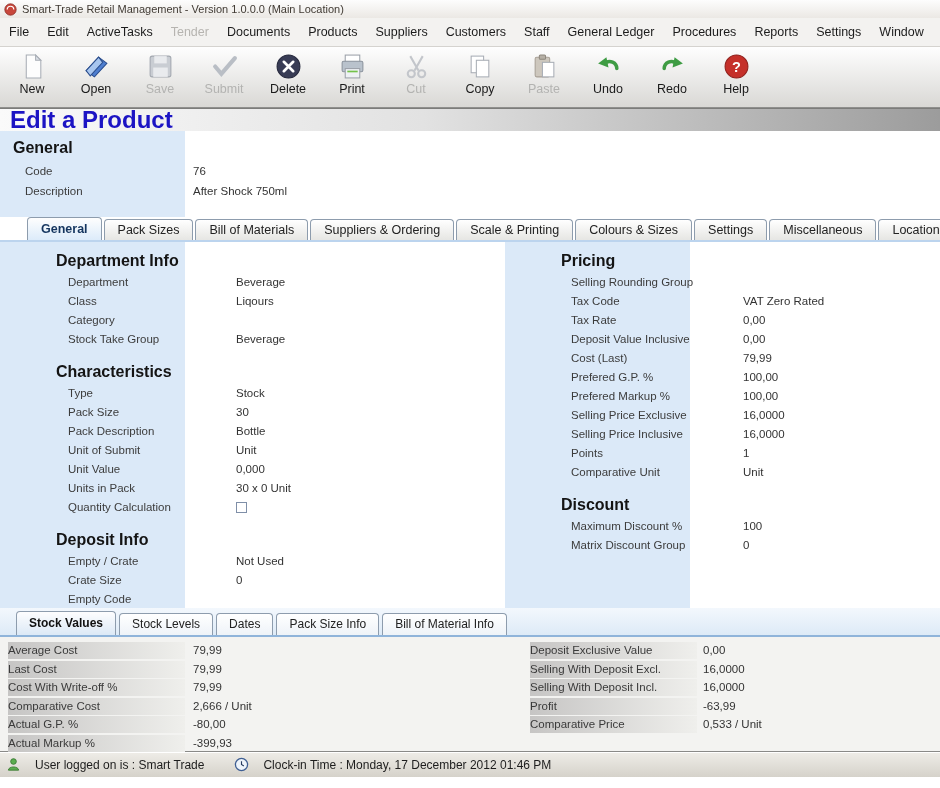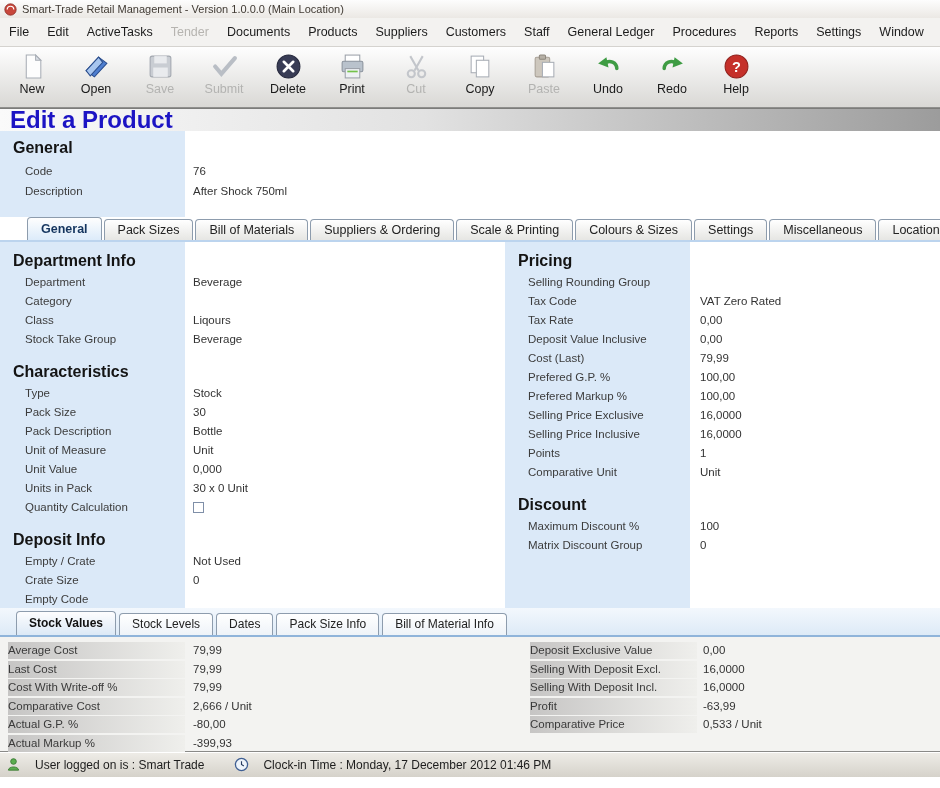--- a/index.html
+++ b/index.html
@@ -48,21 +48,21 @@
     background:linear-gradient(#ffffff,#e6e6e3); border:1px solid #8d9cad; border-bottom:none;
     border-radius:4px 4px 0 0; margin-right:2px; white-space:nowrap; cursor:default; }
   .tab.selected { font-weight:bold; color:#14355f; height:23px; line-height:22px;
     background:linear-gradient(#fefefe,#dcebfa); }
 
   .content { height:366px; position:relative; background:#fff; }
   .bluecol-left { position:absolute; left:0; top:0; width:185px; height:100%; background:#dbe9f8; }
   .bluecol-right { position:absolute; left:505px; top:0; width:185px; height:100%; background:#dbe9f8; }
   #left-sections { position:absolute; left:0; top:10px; width:505px; }
   #right-sections { position:absolute; left:505px; top:10px; width:435px; }
-  .section { margin-bottom:13px; }
+  .section { margin-bottom:13px;margin-left:43px; }
   .section .heading { padding-left:13px; height:22px; }
   #right-sections .flabel { left:23px; }
   #right-sections .fvalue { left:195px; }
 
   .bottom-tabstrip { height:29px; background:linear-gradient(#f3f8fd,#ddeaf7);
     border-bottom:2px solid #8fb4da; display:flex; align-items:flex-end; padding-left:16px; }
   .btab { height:22px; line-height:21px; padding:0 12px; font-size:12px; color:#222;
     background:linear-gradient(#fff,#eef3f8); border:1px solid #8d9cad; border-bottom:none;
     border-radius:4px 4px 0 0; margin-right:3px; white-space:nowrap; cursor:default; }
   .btab.selected { font-weight:bold; color:#111; height:24px; line-height:23px;
@@ -244,48 +244,48 @@
   <div class="bluecol-left"></div>
   <div class="bluecol-right"></div>
   <div id="left-sections">
       <div class="section">
         <div class="heading">Department Info</div>
         <div class="frow">
           <span class="flabel">Department</span>
           <span class="fvalue">Beverage</span>
         </div>
         <div class="frow">
+          <span class="flabel">Class</span>
+          <span class="fvalue">Liqours</span>
+        </div>
+        <div class="frow">
           <span class="flabel">Category</span>
           <span class="fvalue"></span>
         </div>
         <div class="frow">
-          <span class="flabel">Class</span>
-          <span class="fvalue">Liqours</span>
-        </div>
-        <div class="frow">
           <span class="flabel">Stock Take Group</span>
           <span class="fvalue">Beverage</span>
         </div>
       </div>
       <div class="section">
         <div class="heading">Characteristics</div>
         <div class="frow">
           <span class="flabel">Type</span>
           <span class="fvalue">Stock</span>
         </div>
         <div class="frow">
           <span class="flabel">Pack Size</span>
           <span class="fvalue">30</span>
         </div>
         <div class="frow">
           <span class="flabel">Pack Description</span>
           <span class="fvalue">Bottle</span>
         </div>
         <div class="frow">
-          <span class="flabel">Unit of Measure</span>
+          <span class="flabel">Unit of Submit</span>
           <span class="fvalue">Unit</span>
         </div>
         <div class="frow">
           <span class="flabel">Unit Value</span>
           <span class="fvalue">0,000</span>
         </div>
         <div class="frow">
           <span class="flabel">Units in Pack</span>
           <span class="fvalue">30 x 0 Unit</span>
         </div>

